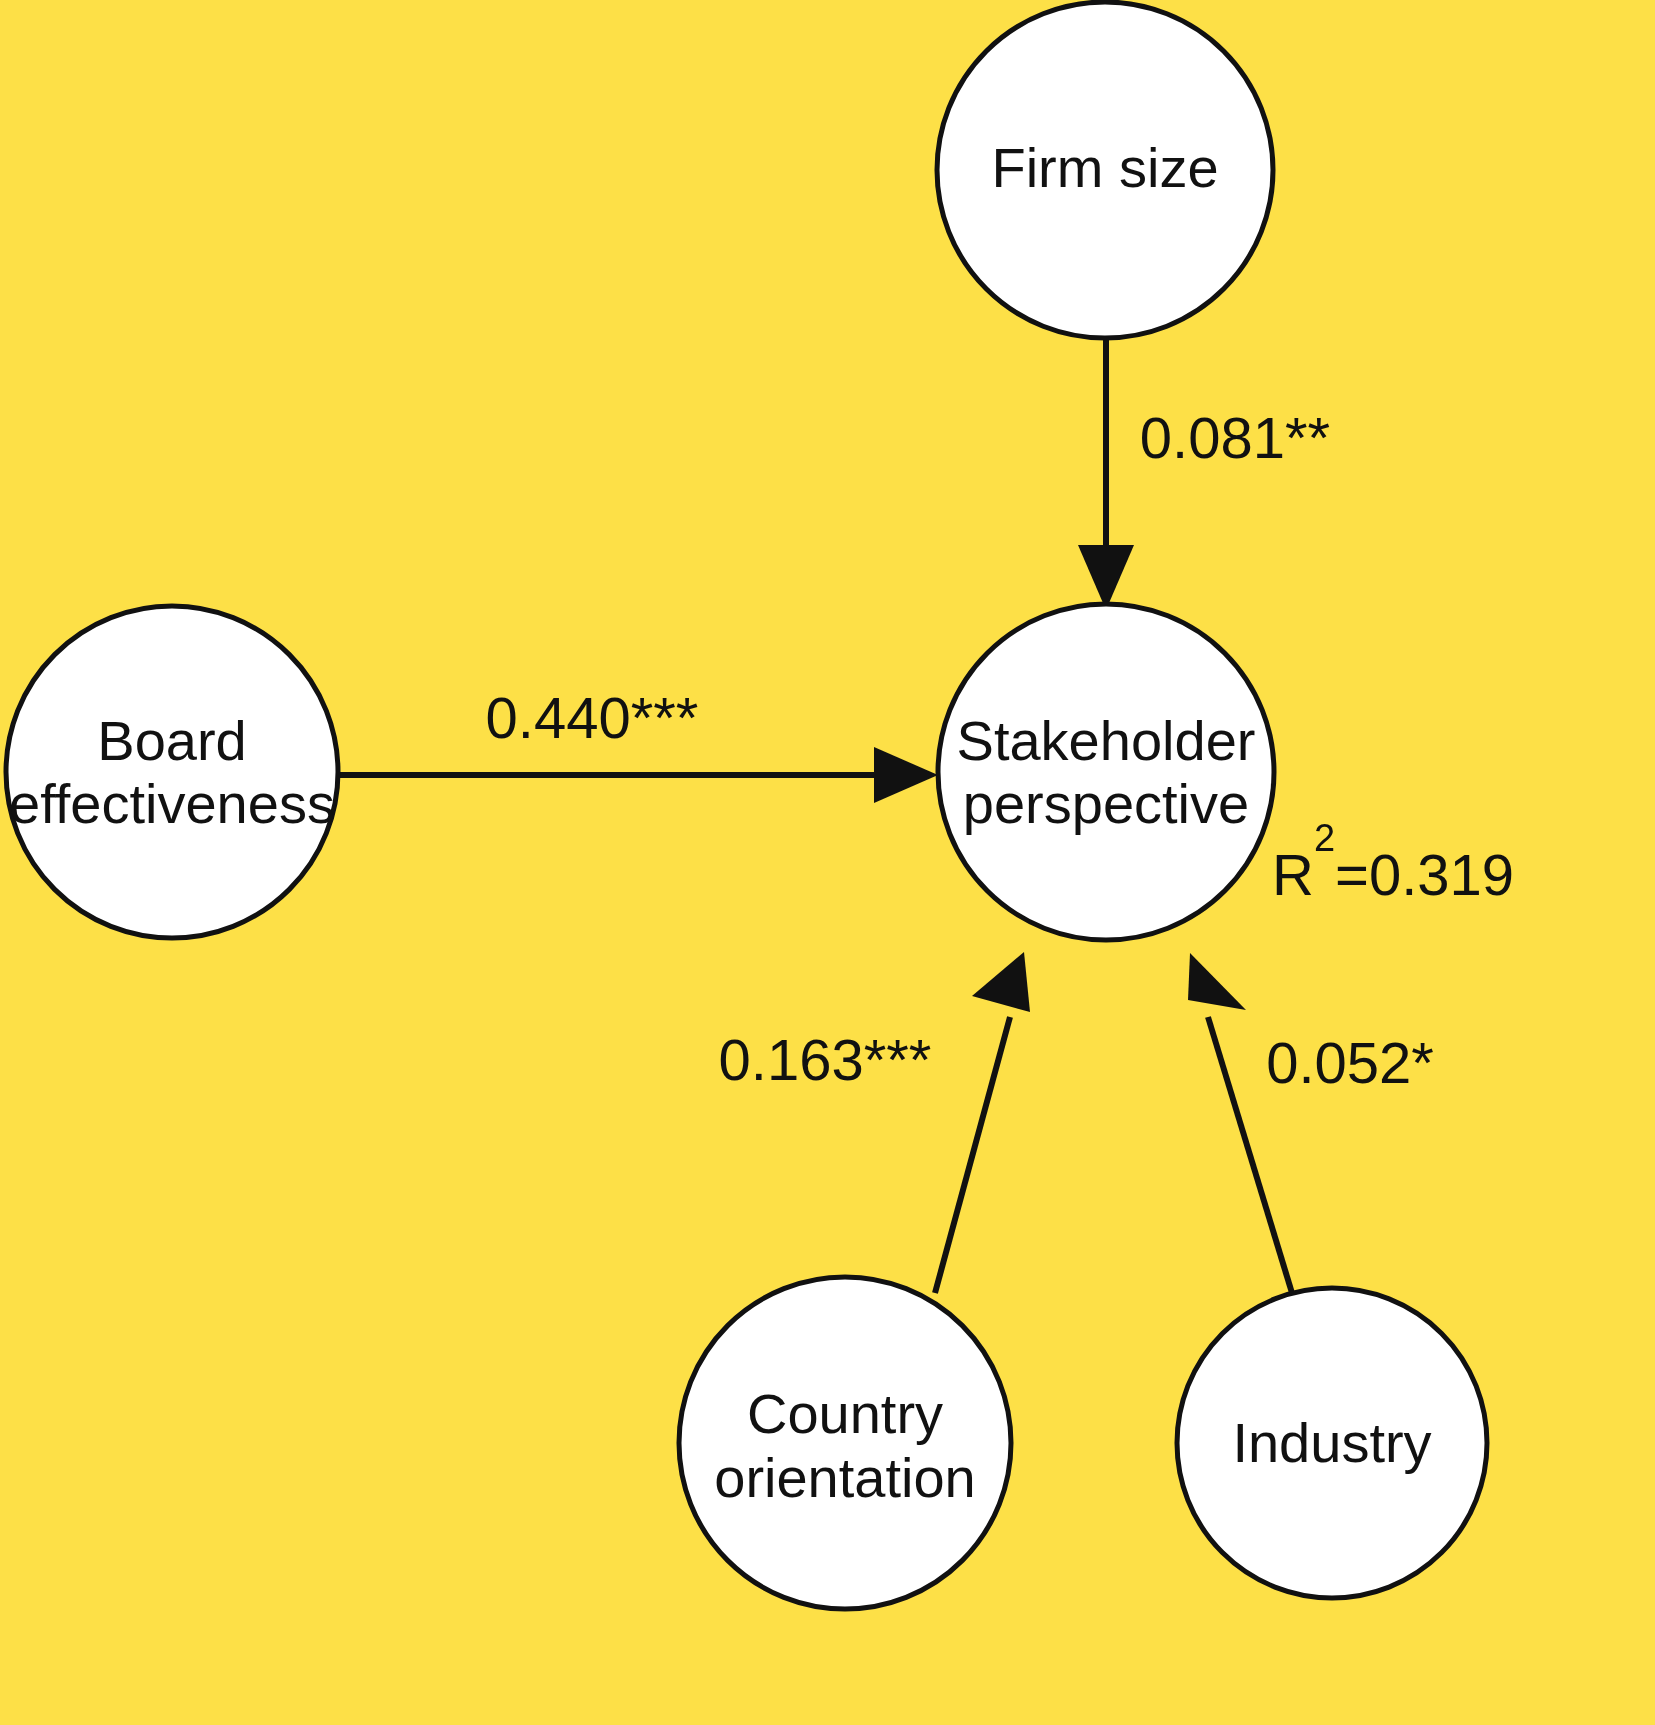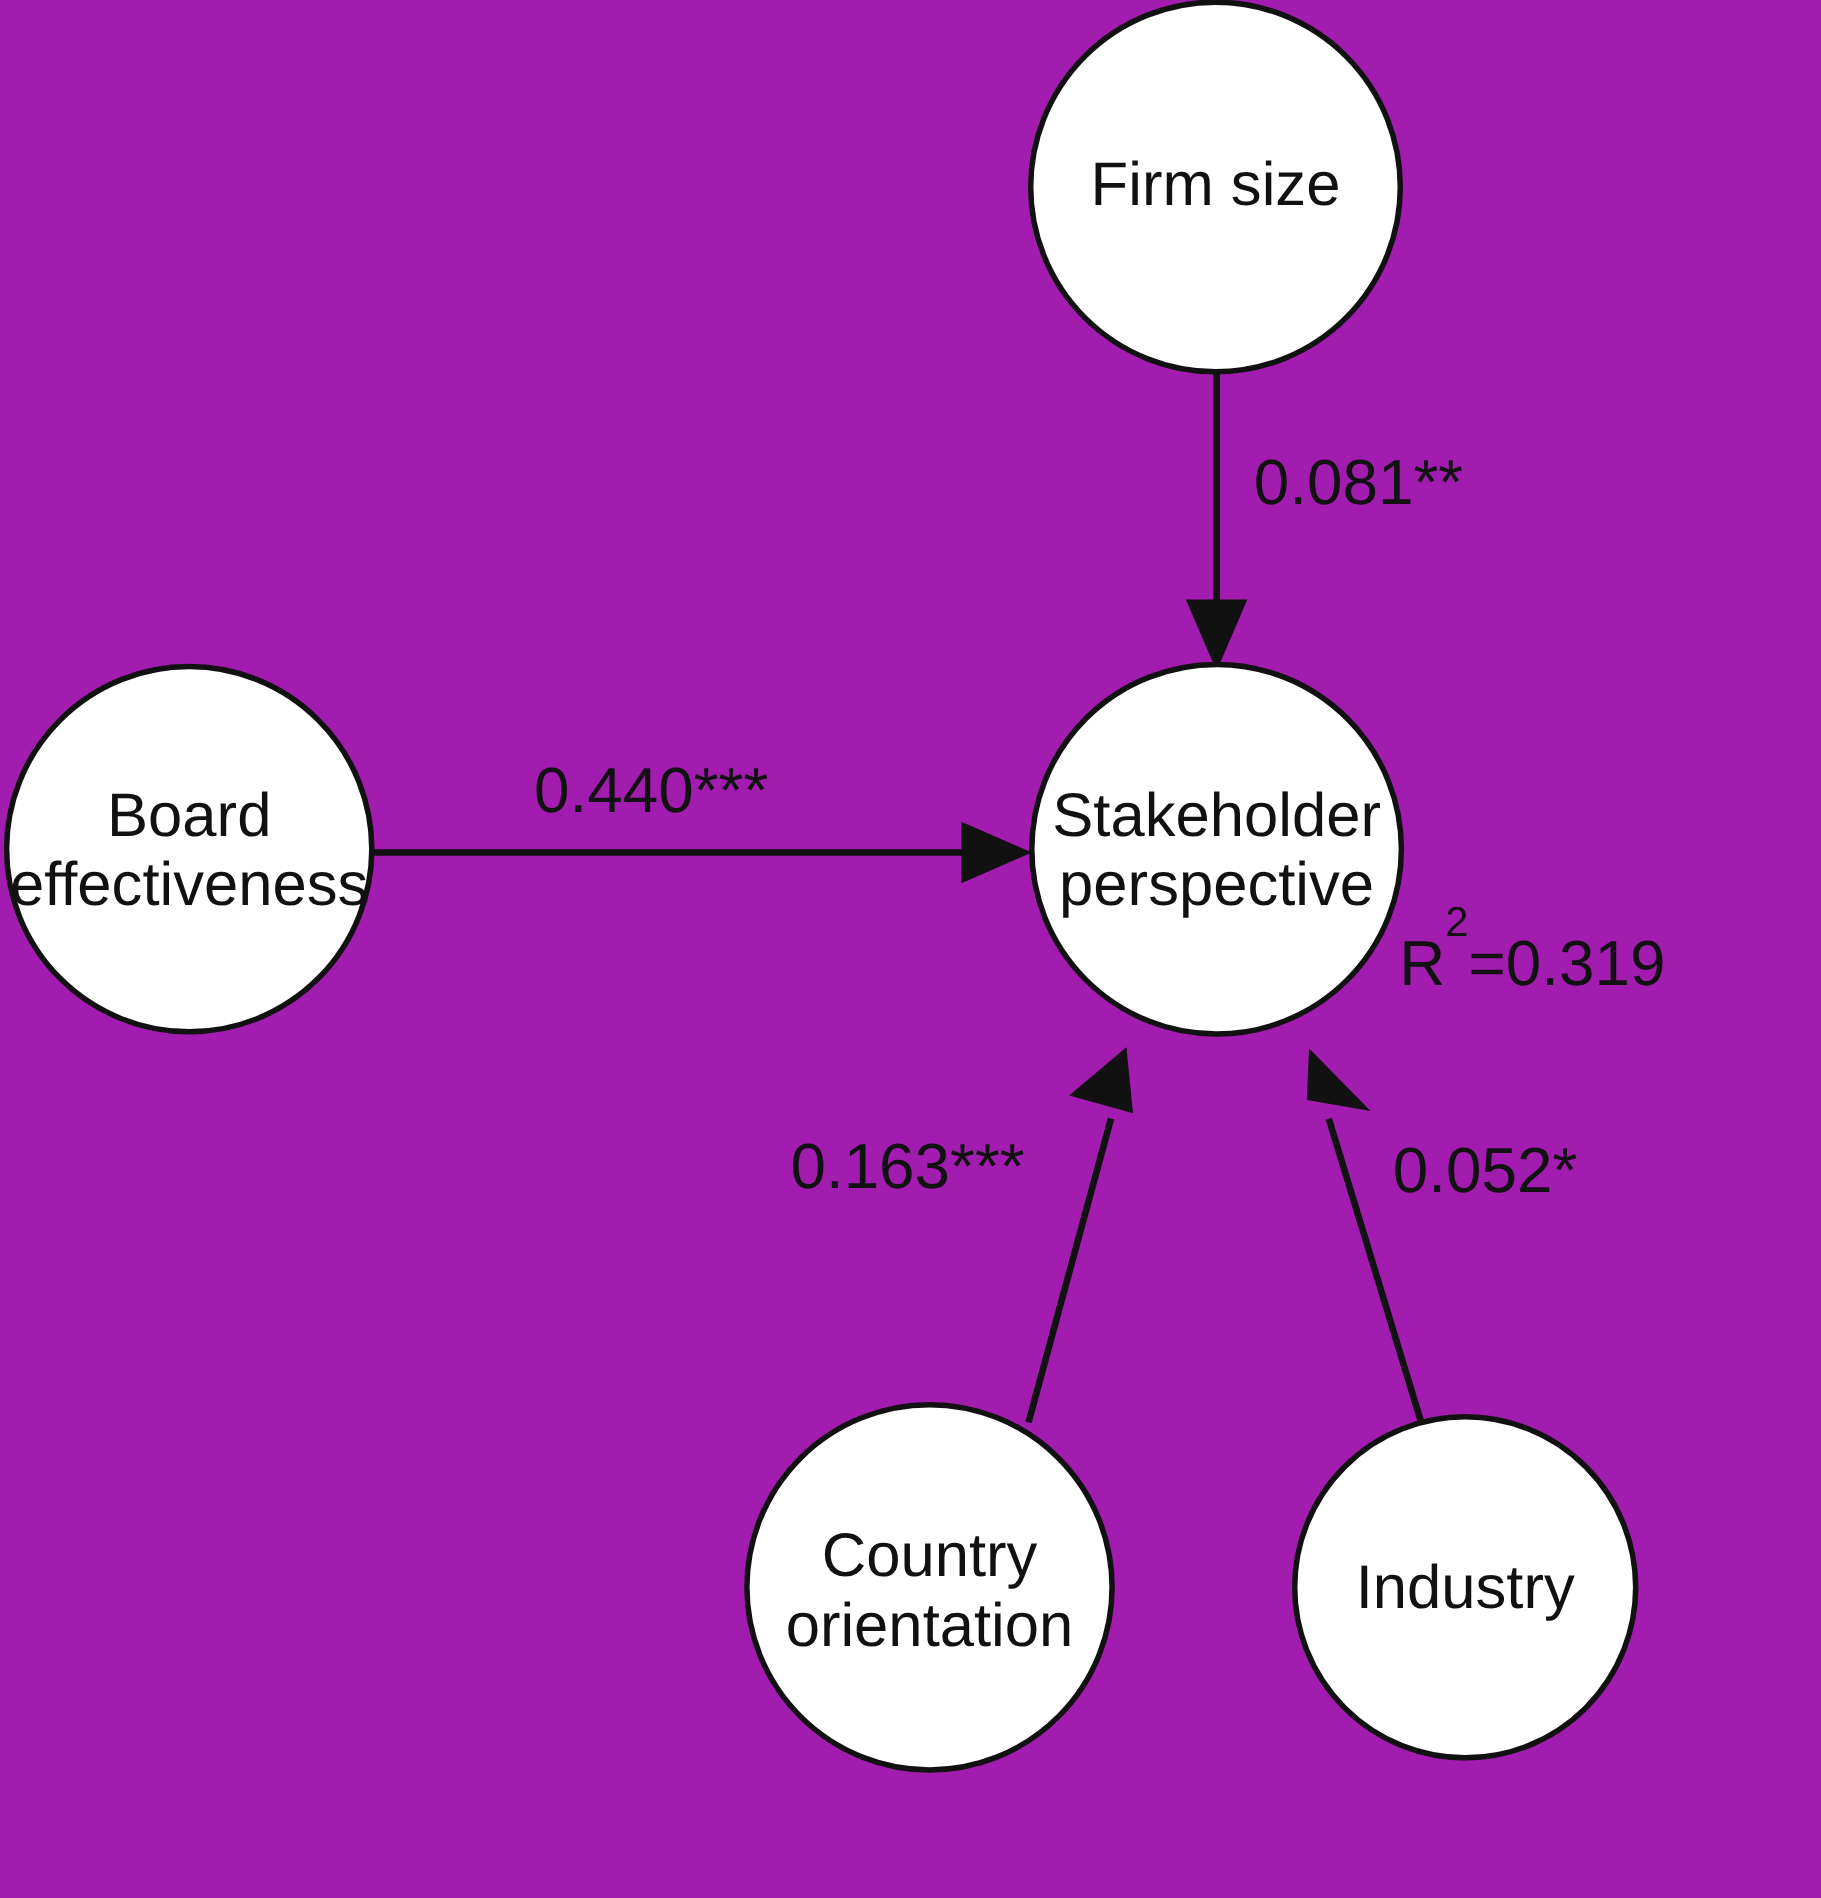--- a/index.html
+++ b/index.html
@@ -7,21 +7,21 @@
     padding: 0;
     background: #ffffff;
   }
   body {
     font-family: "Liberation Sans", sans-serif;
   }
   #diagram-root {
     position: relative;
     width: 1655px;
     height: 1725px;
-    background: #a21caf;
+    background: #fde047;
     overflow: hidden;
   }
   svg#path-diagram {
     position: absolute;
     top: 0;
     left: 0;
     width: 1655px;
     height: 1725px;
     display: block;
   }

